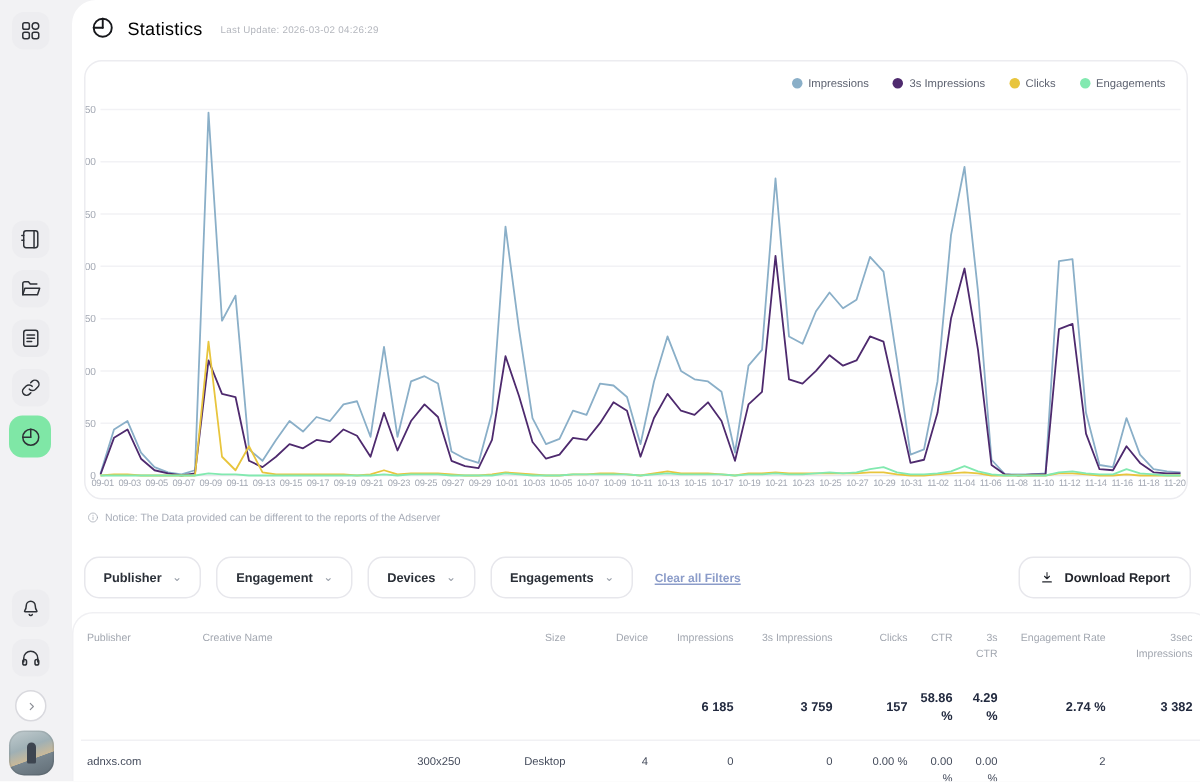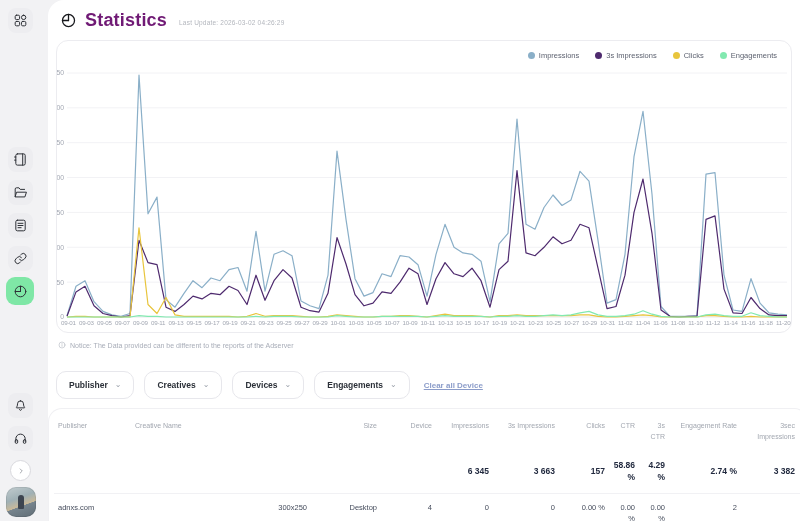--- a/index.html
+++ b/index.html
@@ -16,21 +16,21 @@
   .circle-btn svg{width:10px;height:10px;stroke:#8b8e96;fill:none;stroke-width:1.8;stroke-linecap:round;stroke-linejoin:round;}
   .avatar{position:absolute;left:6px;top:487px;width:30px;height:30px;border-radius:10px;
         background:
           linear-gradient(160deg,#c3cdd0 0%,#9fb0b5 38%,#c9b999 60%,#77858e 61%,#606c75 100%);
         box-shadow:inset 0 0 0 1px rgba(0,0,0,.08);}
   .avatar:after{content:"";position:absolute;left:12px;top:8px;width:6px;height:14px;border-radius:3px 3px 1px 1px;background:#3d4550;}
   
   .card{position:absolute;left:48px;top:0;width:760px;height:521px;background:#fff;border-radius:16px 0 0 0;}
   .hdr{position:absolute;left:12px;top:10px;display:flex;align-items:center;gap:8px;}
   .hdr svg{width:17px;height:17px;stroke:#17181c;fill:none;stroke-width:1.8;stroke-linecap:round;}
-  .hdr .title{font-size:18px;font-weight:700;color:#701a75;letter-spacing:.2px;}
+  .hdr .title{font-size:12px;font-weight:400;color:#000000;letter-spacing:.2px;}
   .hdr .upd{font-size:6.5px;color:#b3b6bd;margin-left:4px;margin-top:4px;letter-spacing:.2px;}
   
   .panel{position:absolute;left:8px;top:40px;width:736px;height:293px;background:#fff;
          border:1px solid #ececf0;border-radius:12px;box-sizing:border-box;}
   .legend{position:absolute;top:10px;right:14px;display:flex;gap:16px;align-items:center;}
   .legend-item{display:flex;align-items:center;gap:4px;}
   .legend-dot{width:7px;height:7px;border-radius:50%;}
   .legend-label{font-size:7.5px;color:#5d6270;}
   .chart-svg{position:absolute;left:0;top:24px;}
   .xaxis{position:absolute;left:4px;top:278px;width:730px;display:flex;justify-content:space-between;}
@@ -236,33 +236,40 @@
       <span>Notice: The Data provided can be different to the reports of the Adserver</span>
     </div>
 
     <div class="filters">
       <span id="pills" style="display: flex; gap: 10px;">
           <button class="pill">
             <span>Publisher</span>
             <span class="chev">⌄</span>
           </button>
           <button class="pill">
-            <span>Creatives</span>
+            <span>Engagement</span>
             <span class="chev">⌄</span>
           </button>
           <button class="pill">
             <span>Devices</span>
             <span class="chev">⌄</span>
           </button>
           <button class="pill">
             <span>Engagements</span>
             <span class="chev">⌄</span>
           </button>
         </span>
-      <span class="clear-link">Clear all Device</span>
+      <span class="clear-link">Clear all Filters</span>
+      <button class="dl-btn">
+        <svg viewBox="0 0 24 24">
+          <path d="M12 4v10m0 0l-4-4m4 4l4-4"></path>
+            <path d="M5 19h14"></path>
+        </svg>
+        <span>Download Report</span>
+      </button>
     </div>
 
     <div class="tbl">
       <div class="trow t-head" id="thead">
           <div class="al">Publisher</div>
           <div class="al">Creative Name</div>
           <div class="ar">Size</div>
           <div class="ar">Device</div>
           <div class="ar">Impressions</div>
           <div class="ar">3s Impressions</div>
@@ -270,22 +277,22 @@
           <div class="ar">CTR</div>
           <div class="ar">3s CTR</div>
           <div class="ar">Engagement Rate</div>
           <div class="ar">3sec Impressions</div>
         </div>
       <div class="trow t-totals" id="ttotals">
           <div class="al"></div>
           <div class="al"></div>
           <div class="ar"></div>
           <div class="ar"></div>
-          <div class="ar">6 345</div>
-          <div class="ar">3 663</div>
+          <div class="ar">6 185</div>
+          <div class="ar">3 759</div>
           <div class="ar">157</div>
           <div class="ar">58.86 %</div>
           <div class="ar">4.29 %</div>
           <div class="ar">2.74 %</div>
           <div class="ar">3 382</div>
         </div>
       <div id="tbody">
           <div class="trow t-data">
             <div class="al">adnxs.com</div>
             <div class="ar">300x250</div>

